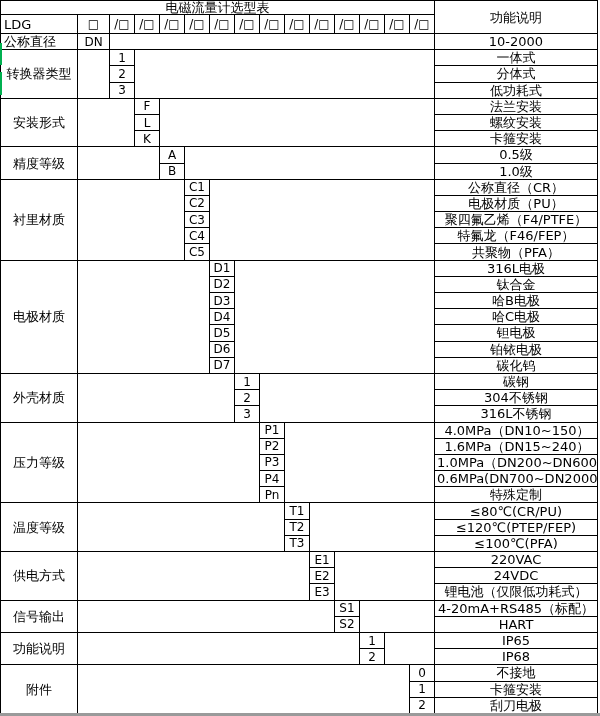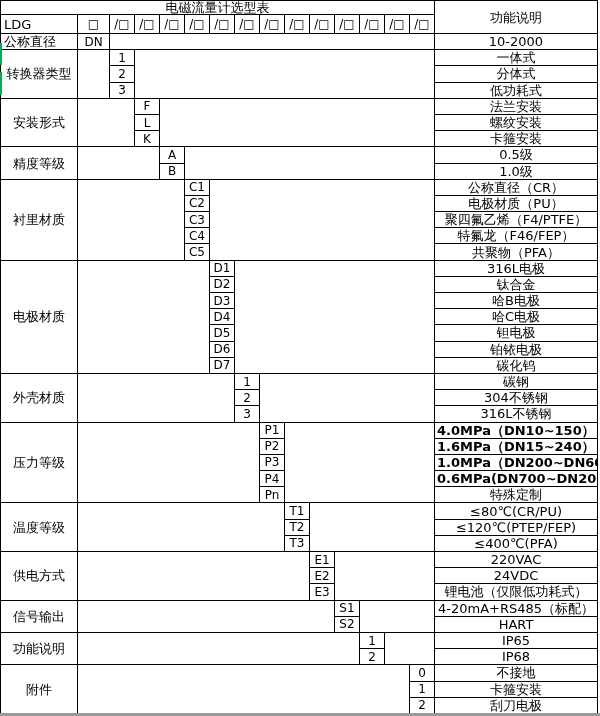--- a/index.html
+++ b/index.html
@@ -16,21 +16,21 @@
     vertical-align:middle;
     line-height:1;
     white-space:nowrap;
     overflow:hidden;
   }
   tr { height:16.2px; }
   .title-row { height:14px; }
   .ldg-row { height:19px; }
   .title-cell { font-weight:normal; }
   .left { text-align:left; padding-left:3px; }
-  .desc-left { text-align:left; padding-left:2px;font-weight:bold; }
+  .desc-left { text-align:center; padding-left:2px; }
   .code { font-size:12px; }
   .slot { font-size:12px; letter-spacing:0; }
   .empty { background:#fff; }
   .green-mark { position:absolute; left:0; width:2px; background:#00b050; }
   #green-mark-1 { top:43px; height:22px; }
   #green-mark-2 { top:72px; height:23px; }
   .bottom-strip { position:absolute; left:0; bottom:0; width:600px; height:3px; background:#9a9a9a; }
 </style>
 </head>
 <body>
@@ -222,21 +222,21 @@
           <td class="code">T1</td>
           <td class="empty" rowspan="3" colspan="5"></td>
           <td class="desc">≤80℃(CR/PU)</td>
         </tr>
         <tr>
           <td class="code">T2</td>
           <td class="desc">≤120℃(PTEP/FEP)</td>
         </tr>
         <tr>
           <td class="code">T3</td>
-          <td class="desc">≤400℃(PFA)</td>
+          <td class="desc">≤100℃(PFA)</td>
         </tr>
         <tr>
           <td class="cat" rowspan="3">供电方式</td>
           <td class="empty" rowspan="3" colspan="9"></td>
           <td class="code">E1</td>
           <td class="empty" rowspan="3" colspan="4"></td>
           <td class="desc">220VAC</td>
         </tr>
         <tr>
           <td class="code">E2</td>

